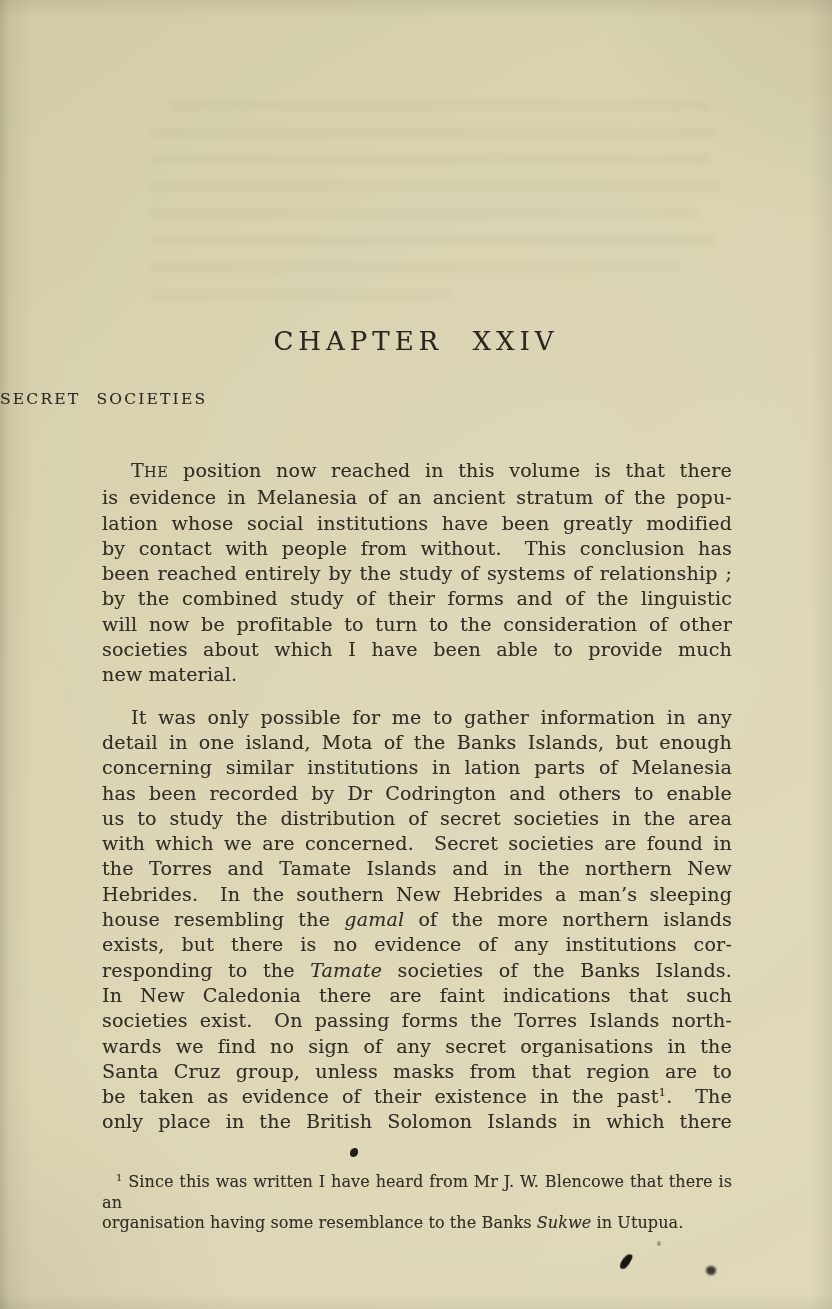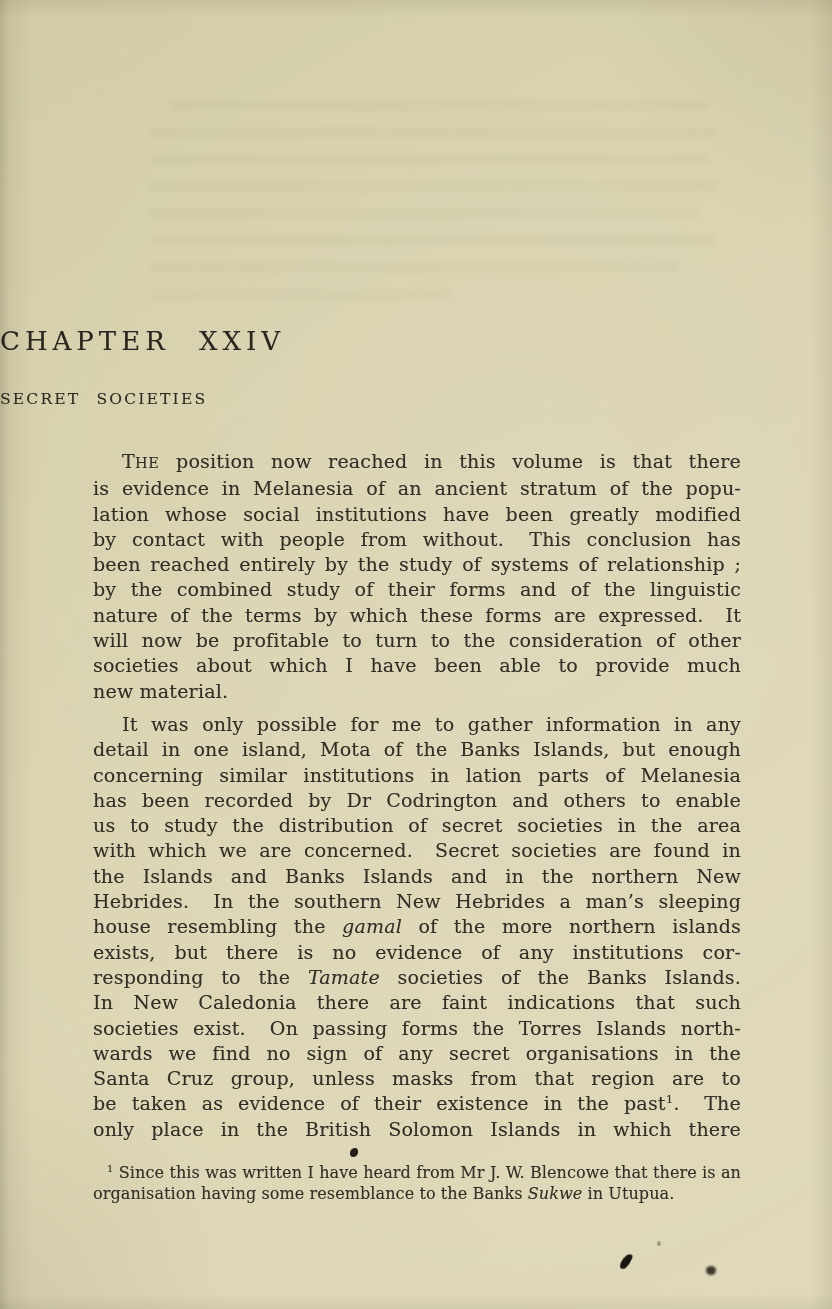--- a/index.html
+++ b/index.html
@@ -27,40 +27,40 @@
   .bleed .b2 { top:127px; left:150px; width:566px; }
   .bleed .b3 { top:154px; left:150px; width:560px; }
   .bleed .b4 { top:181px; left:150px; width:570px; }
   .bleed .b5 { top:208px; left:150px; width:548px; }
   .bleed .b6 { top:235px; left:150px; width:566px; }
   .bleed .b7 { top:262px; left:150px; width:530px; }
   .bleed .b8 { top:289px; left:150px; width:300px; }
 
   .chapter-title {
     position:absolute; top:326px; left:0; width:100%; margin:0;
-    text-align:left; font-size:26px; font-weight:400;
+    text-align:center; font-size:26px; font-weight:400;
     letter-spacing:5px; word-spacing:16px; color:#29261f;
   }
   .section-title {
     position:absolute; top:390px; left:0; width:100%; margin:0;
     text-align:left; font-size:15.5px; font-weight:400;
     letter-spacing:2.2px; word-spacing:9px; color:#2d2a22;
   }
   .body-text {
     position:absolute; top:441px; left:85px; width:664px;
     font-size:19px; line-height:25.3px; letter-spacing:0.2px;
   }
   .footnote {
     position:absolute; top:1155px; left:85px; width:664px;
     font-size:16px; line-height:20.5px; letter-spacing:0.1px;
   }
   .chapter-title,.section-title,.body-text,.footnote {
     text-shadow:0.2px 0.2px 0 rgba(49,46,38,0.30);
   }
-  .paragraph { margin:8px; }
+  .paragraph { margin:17px; }
   .line { text-align:justify; text-align-last:justify; }
   .line.flush { text-align-last:left; }
   .body-text .paragraph.indented .line:first-child { text-indent:29px; }
   .footnote .paragraph.indented .line:first-child { text-indent:14px; }
   .sc { font-size:0.76em; letter-spacing:0.8px; }
   sup { font-size:0.62em; line-height:0; vertical-align:super; }
   i { }
 
   .ink-speck { position:absolute; pointer-events:none; }
   .speck-footnote { left:350px; top:1148px; width:8px; height:9px; background:#221f17; border-radius:60% 40% 55% 45%; filter:blur(0.4px); }
@@ -87,33 +87,32 @@
   <h2 class="section-title">SECRET SOCIETIES</h2>
 
   <div class="body-text">
       <div class="paragraph indented">
         <div class="line">T<span class="sc">HE</span> position now reached in this volume is that there</div>
         <div class="line">is evidence in Melanesia of an ancient stratum of the popu-</div>
         <div class="line">lation whose social institutions have been greatly modified</div>
         <div class="line">by contact with people from without.  This conclusion has</div>
         <div class="line">been reached entirely by the study of systems of relationship ;</div>
         <div class="line">by the combined study of their forms and of the linguistic</div>
-        <div class="line">nature of the terms by which these forms are expressed.  It</div>
         <div class="line">will now be profitable to turn to the consideration of other</div>
         <div class="line">societies about which I have been able to provide much</div>
         <div class="line flush">new material.</div>
       </div>
       <div class="paragraph indented">
         <div class="line">It was only possible for me to gather information in any</div>
         <div class="line">detail in one island, Mota of the Banks Islands, but enough</div>
         <div class="line">concerning similar institutions in lation parts of Melanesia</div>
         <div class="line">has been recorded by Dr Codrington and others to enable</div>
         <div class="line">us to study the distribution of secret societies in the area</div>
         <div class="line">with which we are concerned.  Secret societies are found in</div>
-        <div class="line">the Islands and Banks Islands and in the northern New</div>
+        <div class="line">the Torres and Tamate Islands and in the northern New</div>
         <div class="line">Hebrides.  In the southern New Hebrides a man’s sleeping</div>
         <div class="line">house resembling the <i>gamal</i> of the more northern islands</div>
         <div class="line">exists, but there is no evidence of any institutions cor-</div>
         <div class="line">responding to the <i>Tamate</i> societies of the Banks Islands.</div>
         <div class="line">In New Caledonia there are faint indications that such</div>
         <div class="line">societies exist.  On passing forms the Torres Islands north-</div>
         <div class="line">wards we find no sign of any secret organisations in the</div>
         <div class="line">Santa Cruz group, unless masks from that region are to</div>
         <div class="line">be taken as evidence of their existence in the past<sup>1</sup>.  The</div>
         <div class="line">only place in the British Solomon Islands in which there</div>

